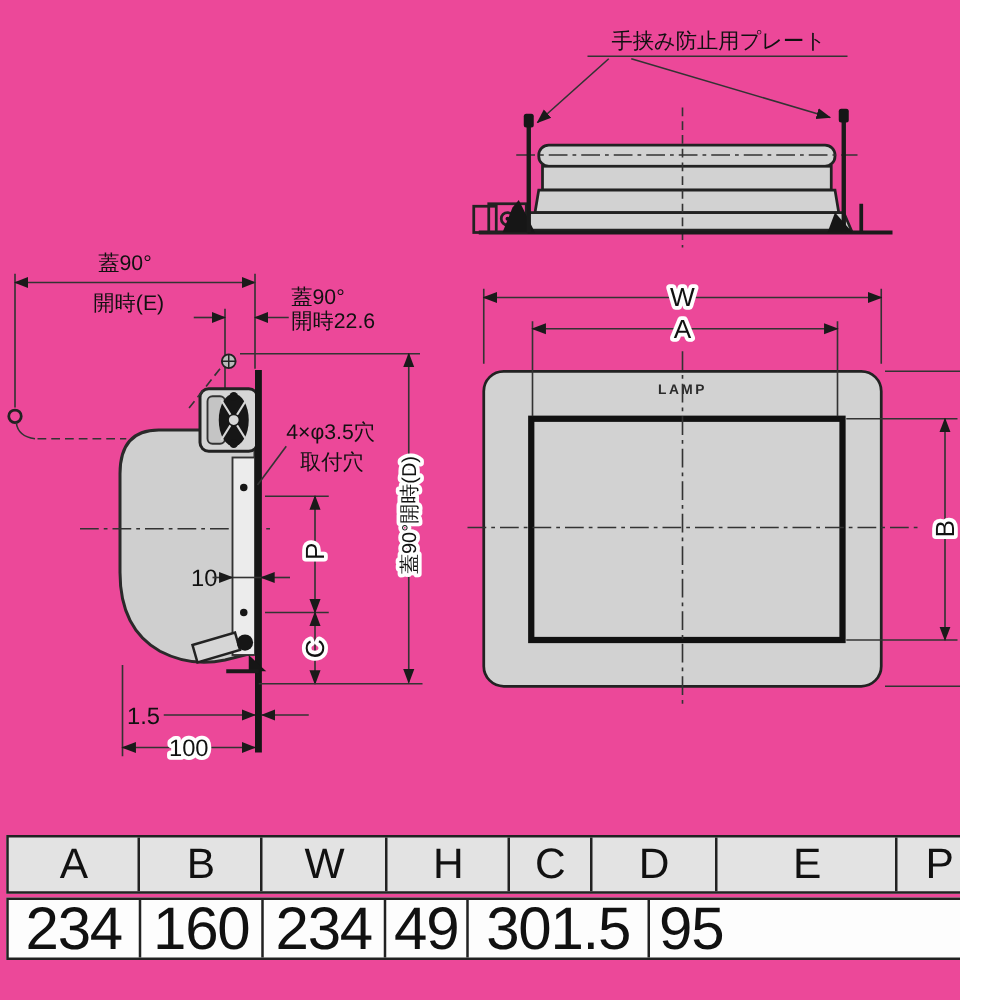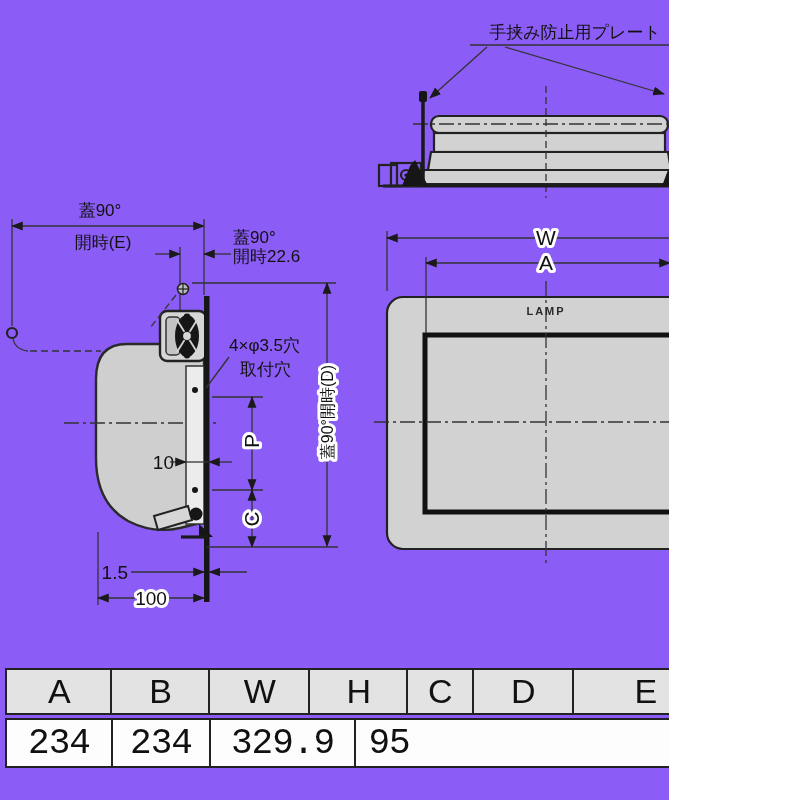--- a/index.html
+++ b/index.html
@@ -1,16 +1,16 @@
 <!DOCTYPE html>
 <html><head>
 <meta charset="utf-8">
 <style>
   html,body{margin:0;padding:0;background:#ffffff;}
-  .page{position:relative;width:669px;height:800px;background:#8b5cf6;overflow:hidden;
+  .page{position:relative;width:768px;height:800px;background:#ec4899;overflow:hidden;
         font-family:"Liberation Sans",sans-serif;}
   svg{position:absolute;left:0;top:0;}
   svg text{font-family:"Liberation Sans",sans-serif;fill:#111;}
   .thin{stroke:#333;stroke-width:1.3;fill:none;}
   .med{stroke:#222;stroke-width:2.2;fill:none;}
   .heavy{stroke:#1a1a1a;stroke-width:3.2;fill:none;}
   .dash{stroke-dasharray:7 4;}
   .cdash{stroke-dasharray:15 4 3 4;}
   .fillg{fill:#d2d2d2;stroke:#222;stroke-width:2.2;}
   .fillg2{fill:#cfcfcf;stroke:#2a2a2a;stroke-width:2.4;}
@@ -24,21 +24,21 @@
   .logo{font-size:11px;font-weight:bold;letter-spacing:2px;fill:#2b2b2b;}
   
   .dim-table{position:absolute;left:5px;top:668px;width:781px;}
   .t-row{display:flex;border:2.5px solid #222;box-sizing:border-box;background:#fff;}
   .t-head{height:47px;background:#e3e3e3;}
   .t-body{height:50px;margin-top:3px;background:#fdfdfd;}
   .t-cell{display:flex;align-items:center;justify-content:center;
           border-left:2px solid #222;box-sizing:border-box;letter-spacing:-1px;color:#111;}
   .t-cell:first-child{border-left:none;}
   .t-head .t-cell{font-size:34px;}
-  .t-body .t-cell{font-size:36px;font-family:Liberation Mono, monospace;}
+  .t-body .t-cell{font-size:48px;}
   .w-a{width:104px;} .w-b{width:98px;} .w-w{width:101px;} .w-h{width:98px;}
   .w-c{width:66px;} .w-d{width:101px;} .w-e{width:145px;} .w-p{width:68px;}
 </style>
 </head>
 <body>
 
 <div class="page">
 
 <svg width="800" height="665" viewBox="0 0 800 665">
   <defs>
@@ -186,19 +186,21 @@
       <div class="t-cell w-b">B</div>
       <div class="t-cell w-w">W</div>
       <div class="t-cell w-h">H</div>
       <div class="t-cell w-c">C</div>
       <div class="t-cell w-d">D</div>
       <div class="t-cell w-e">E</div>
       <div class="t-cell w-p">P</div>
     </div>
     <div class="t-row t-body">
       <div class="t-cell w-a">234</div>
+      <div class="t-cell w-b">160</div>
       <div class="t-cell w-h">234</div>
-      <div class="t-cell w-e">329.9</div>
+      <div class="t-cell w-c">49</div>
+      <div class="t-cell w-e">301.5</div>
       <div class="t-cell w-p">95</div>
     </div>
   </div>
 
 </div>
 
 </body></html>

